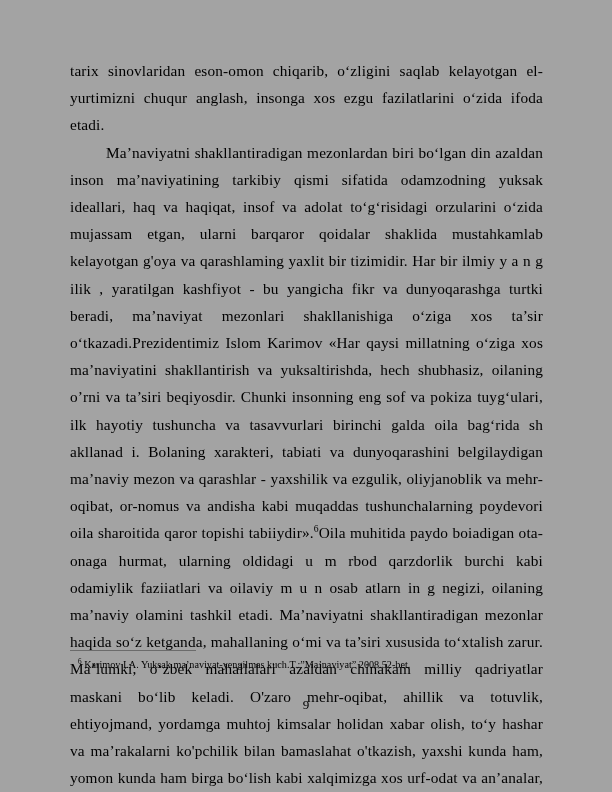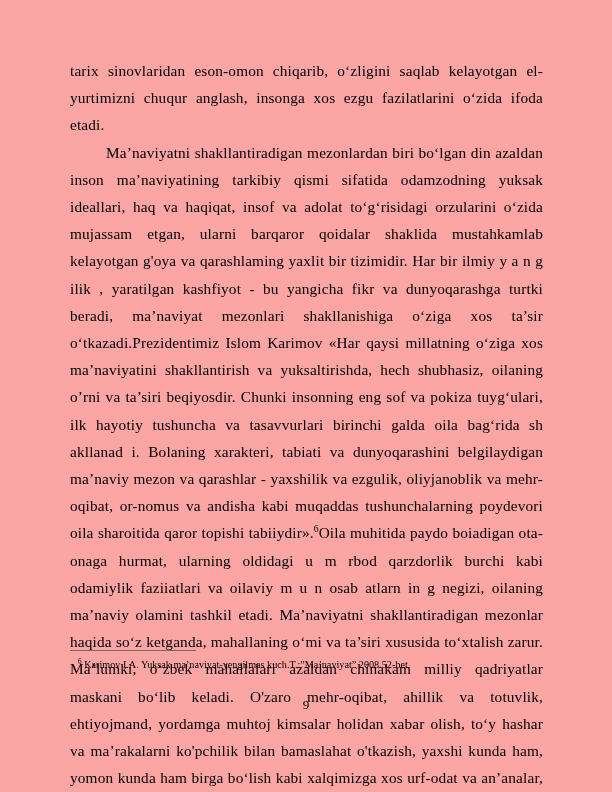--- a/index.html
+++ b/index.html
@@ -15,21 +15,21 @@
     color: #000000;
     overflow: hidden;
   }
 
   .page {
     position: absolute;
     left: 0;
     top: 0;
     width: 612px;
     height: 792px;
-    background: #fca5a5;
+    background: #a3a3a3;
     font-family: Liberation Serif, serif;
   }
 
   .textblock {
     position: absolute;
     left: 70px;
     top: 57px;
     width: 473px;
   }
 

